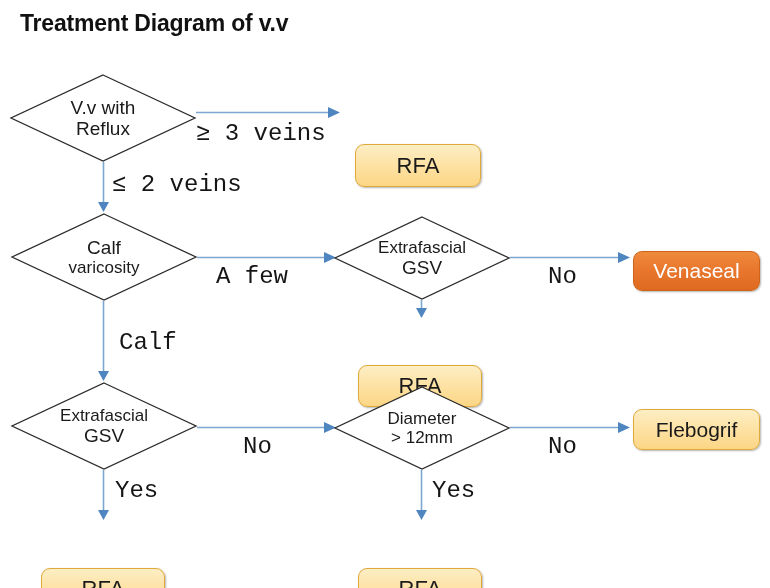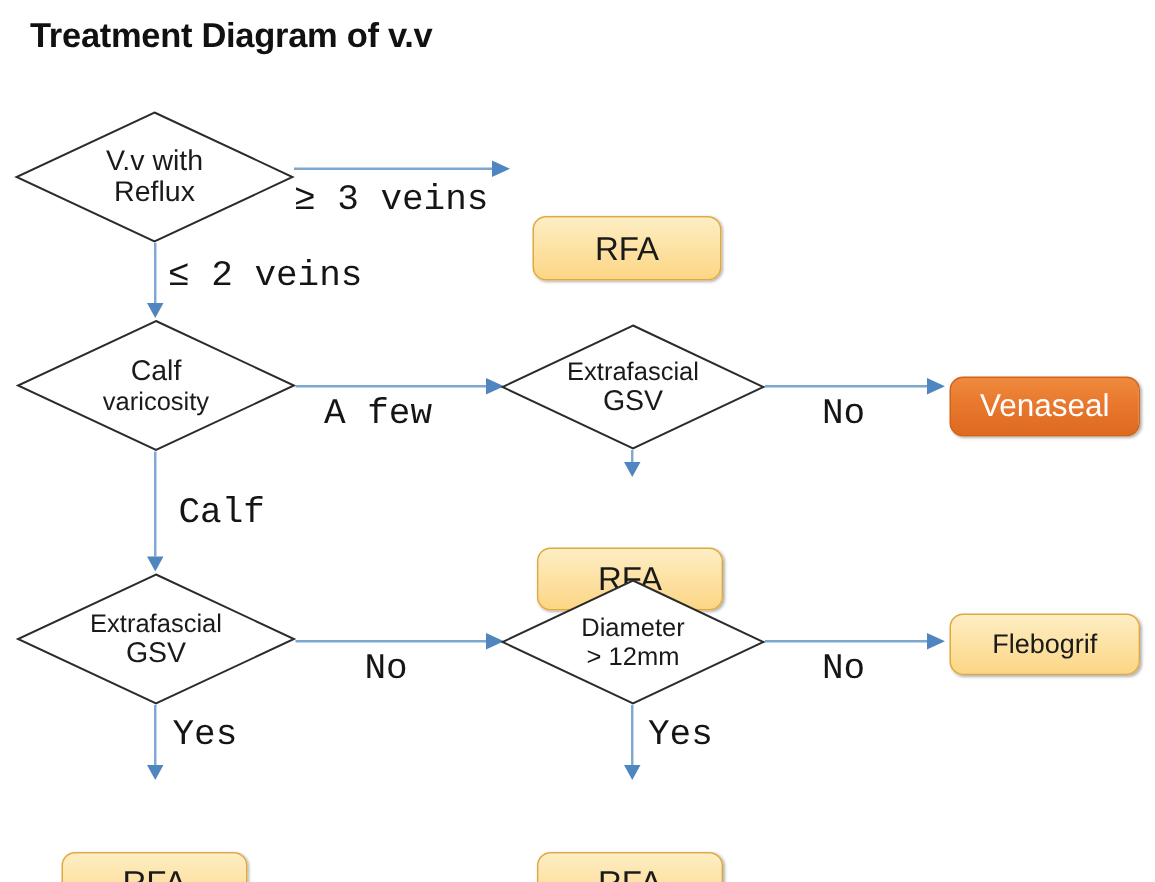--- a/index.html
+++ b/index.html
@@ -74,21 +74,21 @@
     background: linear-gradient(180deg, #fdeec4 0%, #fde3a7 45%, #fcd685 100%);
     border: 1px solid #e0a93c;
     color: #1a1a1a;
     font-size: 22px;
     margin-top: 48px;
   }
   .box-flebogrif {
     background: linear-gradient(180deg, #fdeec4 0%, #fde3a7 45%, #fcd685 100%);
     border: 1px solid #e0a93c;
     color: #1a1a1a;
-    font-size: 18px;
+    font-size: 21px;
   }
   .box-venaseal {
     background: linear-gradient(180deg, #ef8a3d 0%, #e8762c 50%, #dd6a20 100%);
     border: 1px solid #cf6418;
     color: #ffffff;
     font-size: 21px;
   }
 
   
   .conn {

